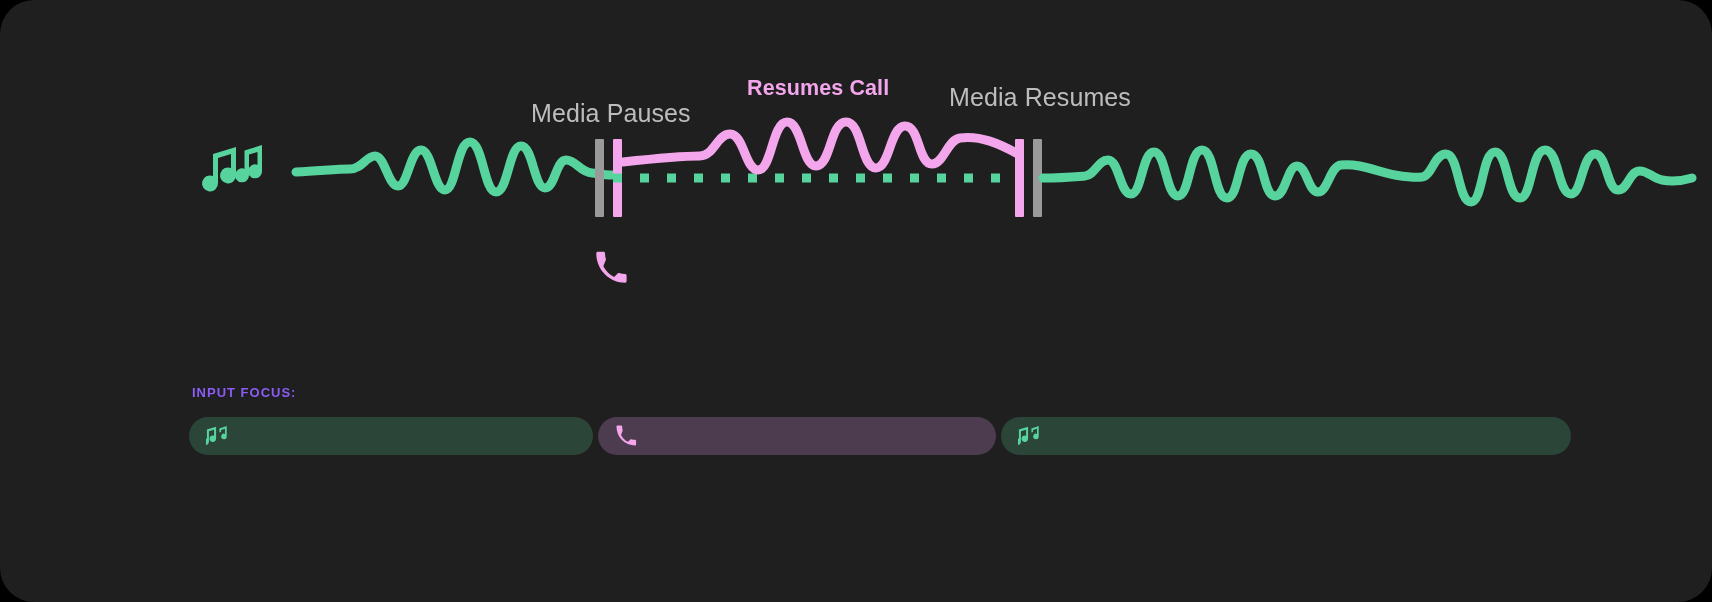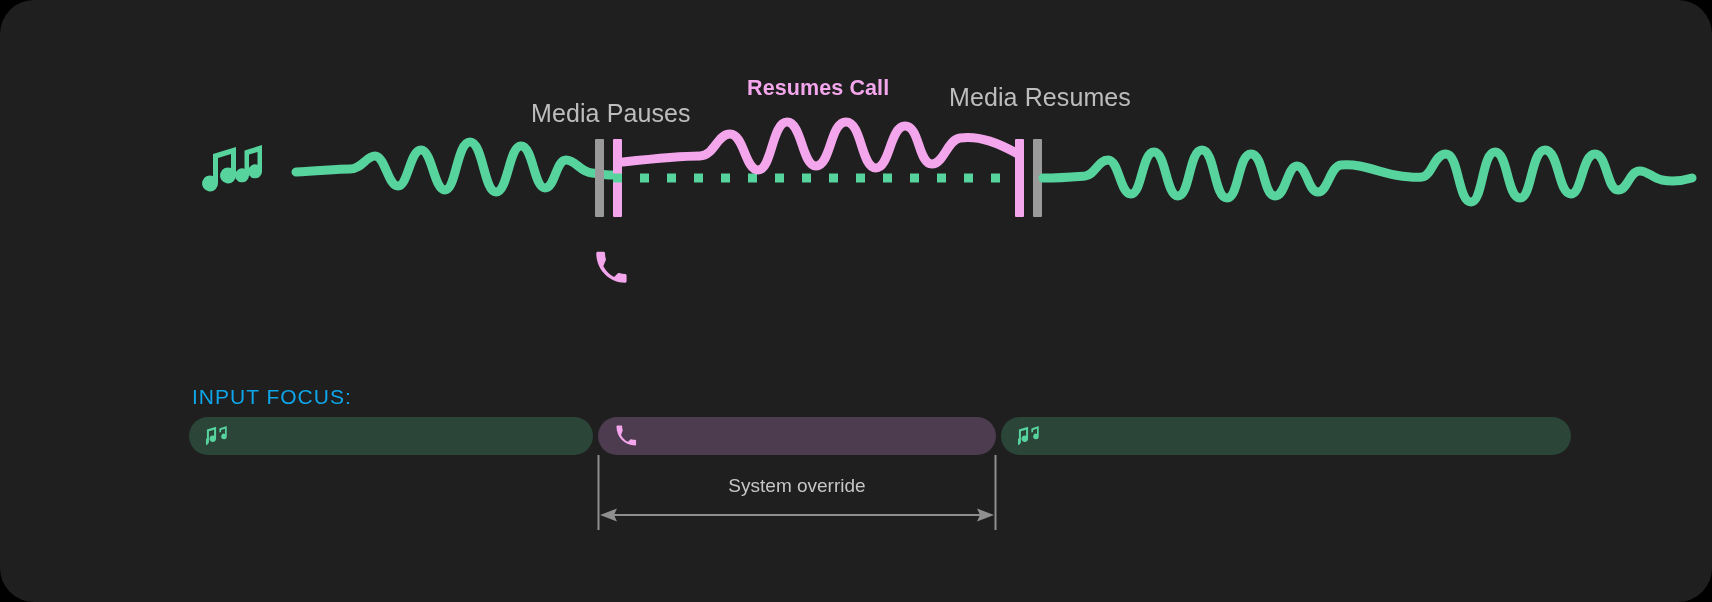--- a/index.html
+++ b/index.html
@@ -60,23 +60,23 @@
     top: 251px;
     width: 34px;
     height: 34px;
   }
 
   
   #focus-title {
     position: absolute;
     left: 192px;
     top: 385px;
-    color: #0ea5e9;
-    font-size: 21px;
-    font-weight: 400;
+    color: #8b5cf6;
+    font-size: 13px;
+    font-weight: 700;
     letter-spacing: 1.0px;
   }
 
   .focus-bar {
     position: absolute;
     top: 417px;
     height: 38px;
     border-radius: 19px;
     display: flex;
     align-items: center;
@@ -214,24 +214,14 @@
 
   <div class="focus-bar" id="bar-media-2">
     <svg class="bar-icon" viewBox="0 0 24 24" xmlns="http://www.w3.org/2000/svg">
       <g fill="#57d49e">
         <path d="M11 2 L11 15 A3.6 3.6 0 1 1 8.8 11.7 L8.8 5.2 L3.2 6.9 L3.2 18.2 A3.6 3.6 0 1 1 1 14.9 L1 5 Z"></path>
         <path d="M22.6 1 L22.6 12.4 A3 3 0 1 1 20.7 9.7 L20.7 4.2 L16.4 5.5 L16.4 7.6 L14.6 8.1 L14.6 3.7 Z"></path>
       </g>
     </svg>
   </div>
 
-  <div id="override-group">
-    <svg width="1712" height="75" viewBox="0 0 1712 75" xmlns="http://www.w3.org/2000/svg">
-      <line x1="598.5" y1="0" x2="598.5" y2="75" stroke="#8f8f8f" stroke-width="2"></line>
-      <line x1="995.5" y1="0" x2="995.5" y2="75" stroke="#8f8f8f" stroke-width="2"></line>
-      <line x1="604" y1="60" x2="990" y2="60" stroke="#8f8f8f" stroke-width="2"></line>
-      <path d="M600,60 L617,53.5 L614,60 L617,66.5 Z" fill="#8f8f8f"></path>
-      <path d="M994,60 L977,53.5 L980,60 L977,66.5 Z" fill="#8f8f8f"></path>
-    </svg>
-    <div id="override-label">System override</div>
-  </div>
 
 </div>
 
 </body></html>

